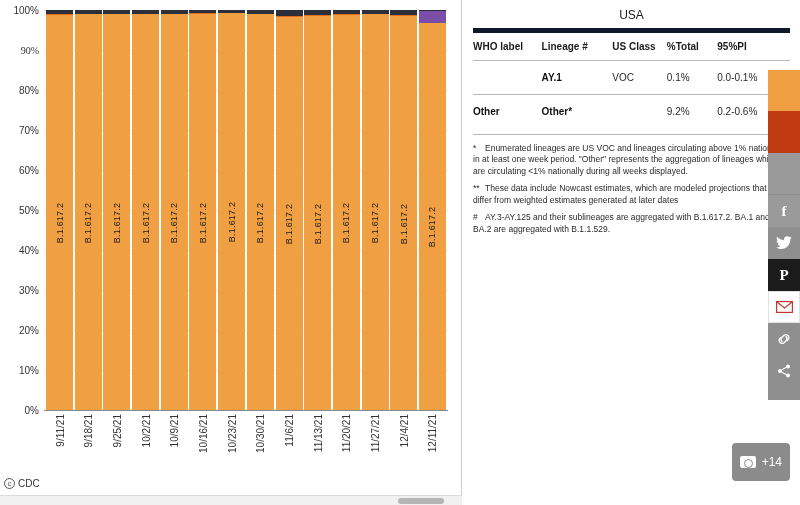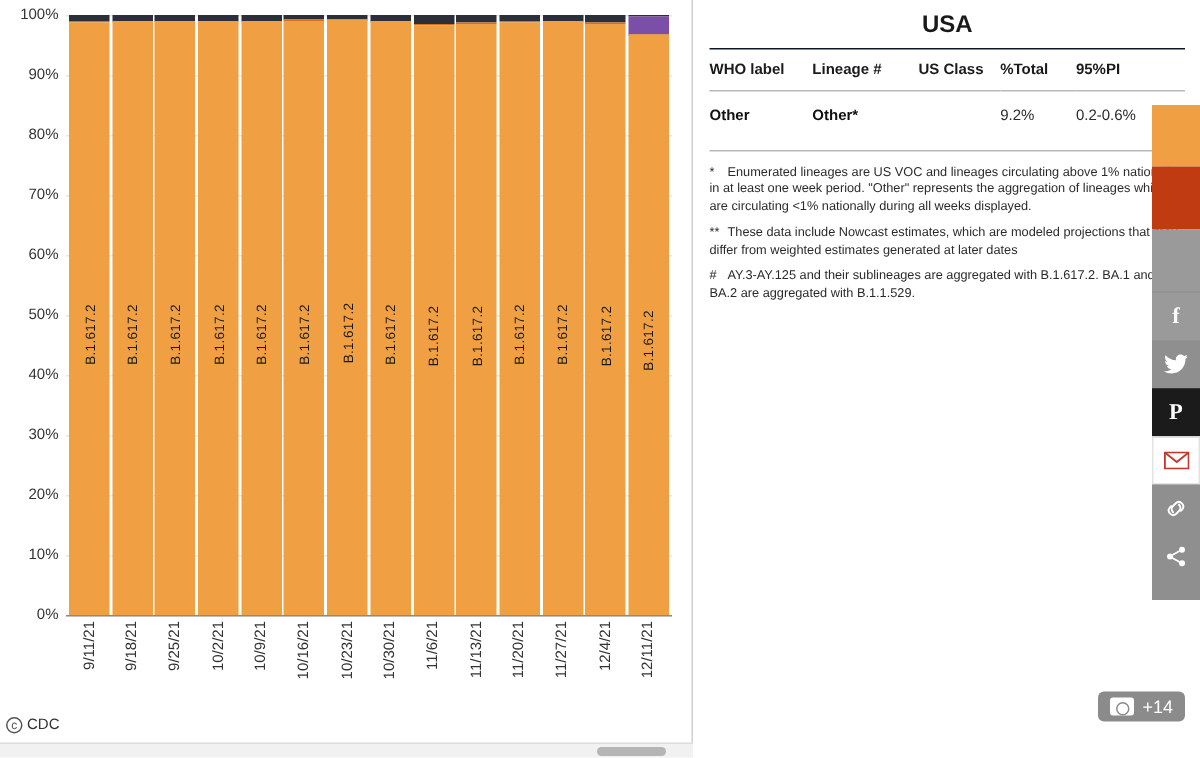--- a/index.html
+++ b/index.html
@@ -136,25 +136,25 @@
   
   .table-panel {
     position: absolute;
     left: 463px; top: 0;
     width: 337px; height: 495px;
     background: #ffffff;
     padding: 8px 10px 0 10px;
   }
   .tbl-title {
     text-align: center;
-    font-size: 16px;
-    font-weight: bold;
+    font-size: 12px;
+    font-weight: normal;
     color: #1a1a1a;
     padding-bottom: 6px;
-    border-bottom: 1px solid #0f172a;
+    border-bottom: 5px solid #0f172a;
   }
   table.lineage {
     width: 100%;
     border-collapse: collapse;
     font-size: 10px;
     color: #2a2a2a;
   }
   table.lineage th {
     font-weight: bold;
     text-align: left;
@@ -225,21 +225,21 @@
   }
   .sw { width: 100%; }
 
   
   .photo-badge {
     position: absolute;
     right: 10px; bottom: 24px;
     background: #8b8b8b;
     color: #ffffff;
     border-radius: 4px;
-    height: 20px;
+    height: 38px;
     display: flex;
     align-items: center;
     gap: 6px;
     padding: 0 8px;
     font-size: 12px;
     z-index: 6;
   }
   .cam {
     width: 16px; height: 12px;
     background: #ffffff;
@@ -294,21 +294,21 @@
     <div class="y-axis" id="yaxis">
         <div class="ytick" style="top: 400px;">0%</div>
         <div class="ytick" style="top: 360px;">10%</div>
         <div class="ytick" style="top: 320px;">20%</div>
         <div class="ytick" style="top: 280px;">30%</div>
         <div class="ytick" style="top: 240px;">40%</div>
         <div class="ytick" style="top: 200px;">50%</div>
         <div class="ytick" style="top: 160px;">60%</div>
         <div class="ytick" style="top: 120px;">70%</div>
         <div class="ytick" style="top: 80px;">80%</div>
-        <div class="ytick" style="top: 40px;">90%</div>
+        <div class="ytick" style="top: 40px; font-family: Liberation Serif, serif;">90%</div>
         <div class="ytick" style="top: 0px;">100%</div>
       </div>
     <div id="gridlines">
         <div class="gridline" style="top: 410px;"></div>
         <div class="gridline" style="top: 370px;"></div>
         <div class="gridline" style="top: 330px;"></div>
         <div class="gridline" style="top: 290px;"></div>
         <div class="gridline" style="top: 250px;"></div>
         <div class="gridline" style="top: 210px;"></div>
         <div class="gridline" style="top: 170px;"></div>
@@ -482,20 +482,27 @@
       <thead>
         <tr>
           <th class="col-who">WHO label</th>
           <th class="col-lin">Lineage #</th>
           <th class="col-cls">US Class</th>
           <th class="col-tot">%Total</th>
           <th class="col-pi">95%PI</th>
         </tr>
       </thead>
       <tbody id="tbody">
+          <tr>
+            <td class="who col-who"></td>
+            <td class="lin col-lin indent">AY.1</td>
+            <td class="col-cls">VOC</td>
+            <td class="col-tot">0.1%</td>
+            <td class="col-pi">0.0-0.1%</td>
+          </tr>
           <tr class="grp">
             <td class="who col-who">Other</td>
             <td class="lin col-lin">Other*</td>
             <td class="col-cls"></td>
             <td class="col-tot">9.2%</td>
             <td class="col-pi">0.2-0.6%</td>
           </tr>
         </tbody>
     </table>
 

